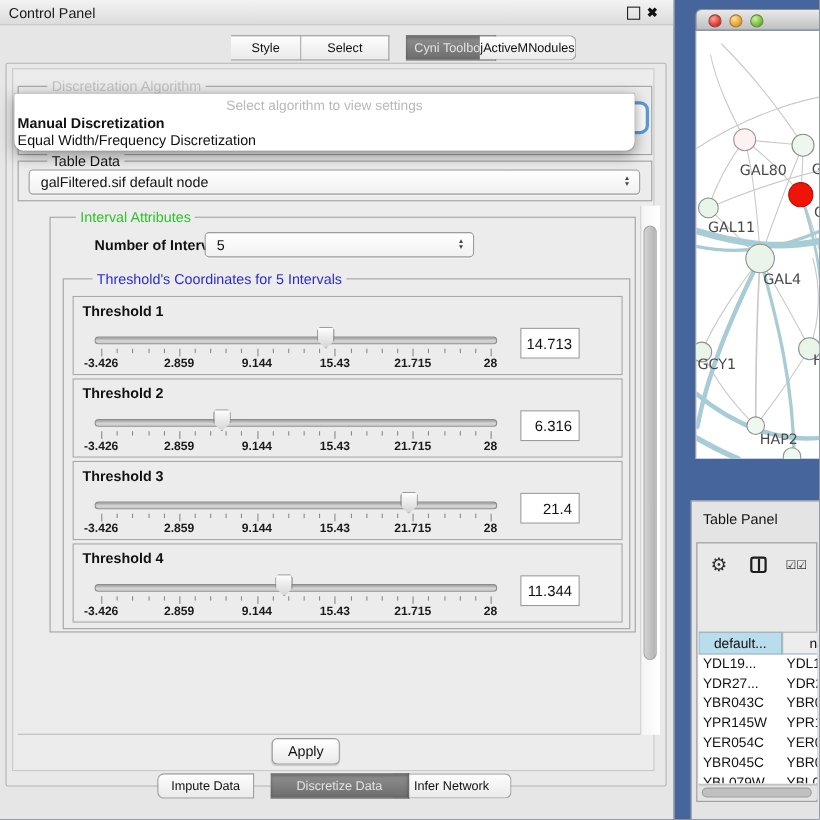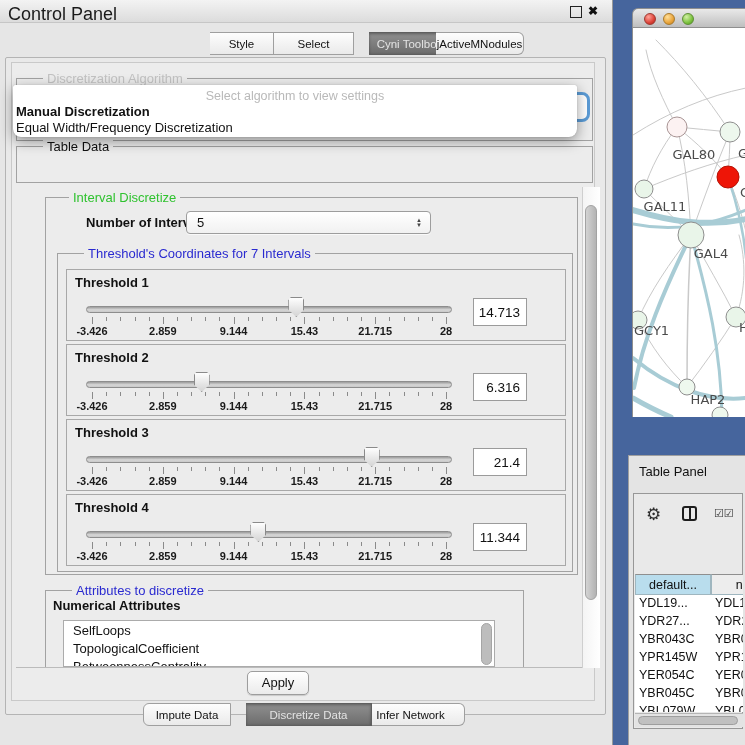--- a/index.html
+++ b/index.html
@@ -2,21 +2,21 @@
 <html><head>
 <meta charset="utf-8">
 <style>
   html,body{margin:0;padding:0;background:#888;}
   #root{position:relative;width:745px;height:745px;overflow:hidden;
         font-family:"Liberation Sans",sans-serif;background:#46659d;-webkit-font-smoothing:antialiased;}
   .abs{position:absolute;}
   
   #left-window{left:0;top:0;width:612px;height:745px;background:#e6e6e6;border-right:1px solid #9a9a9a;}
   #titlebar{left:0;top:0;width:612px;height:22px;background:linear-gradient(#f3f3f3,#dcdcdc);border-bottom:1px solid #c6c6c6;}
-  #titlebar .title{position:absolute;left:8px;top:4px;font-size:18px;color:#1a1a1a;}
+  #titlebar .title{position:absolute;left:8px;top:4px;font-size:13px;color:#1a1a1a;}
   #float-btn{left:570px;top:6px;width:10px;height:10px;border:1.5px solid #222;background:transparent;}
   #close-btn{left:586px;top:3px;width:14px;height:16px;font-size:12px;font-weight:bold;color:#111;text-align:center;line-height:16px;}
   
   .seg{position:absolute;height:23px;box-sizing:border-box;border:1px solid #9f9f9f;border-left:none;
        background:linear-gradient(#fdfdfd,#eaeaea);font-size:11.5px;color:#111;text-align:center;
        display:flex;align-items:center;justify-content:center;gap:4px;white-space:nowrap;overflow:hidden;cursor:default;}
   .seg.first{border-left:1px solid #9f9f9f;border-radius:6px 0 0 6px;}
   .seg.last{border-radius:0 6px 6px 0;}
   .seg.sel{background:linear-gradient(#8f8f8f,#6d6d6d);color:#e3e3e3;border-color:#5f5f5f;box-shadow:inset 0 1px 3px rgba(0,0,0,.35);margin-left:15px;}
   
@@ -105,34 +105,38 @@
     <div id="focus-combo" class="abs"></div>
 
     <div id="algo-popup" class="abs">
       <div class="hint">Select algorithm to view settings</div>
       <div class="popup-opt" style="top:35px;">Equal Width/Frequency Discretization</div>
       <div class="popup-opt bold" style="top:19px;">Manual Discretization</div>
     </div>
 
     <div class="group abs" style="left:16px;top:146px;width:577px;height:37px;">
       <span class="gtitle" style="color:#111;">Table Data</span>
+      <div class="combo" style="left:9px;top:7px;width:556px;height:23px;">
+        <span>galFiltered.sif default node</span>
+        <span class="arrows">▲<br>▼</span>
+      </div>
     </div>
 
     <div id="viewport" class="abs">
 
       <div class="group" style="left:29px;top:10px;width:533px;height:378px;">
-        <span class="gtitle" style="color:#2fc22f;left:3px;">Interval Discretize</span>
+        <span class="gtitle" style="color:#2fc22f;left:3px;">Interval Attributes</span>
         <span style="position:absolute;left:40px;top:17px;font-size:13px;font-weight:bold;color:#111;">Number of Intervals</span>
         <div class="combo" style="left:140px;top:13px;width:245px;height:23px;">
           <span>5</span>
           <span class="arrows">▲<br>▼</span>
         </div>
 
         <div class="group" style="left:11px;top:55px;width:516px;height:319px;">
-          <span class="gtitle" style="color:#2a2ad0;">Threshold's Coordinates for 7 Intervals</span>
+          <span class="gtitle" style="color:#2a2ad0;">Threshold's Coordinates for 5 Intervals</span>
           <div id="thresholds">
               <div class="tbox" style="top: 15px;">
                 <div class="tlabel">Threshold 1</div>
                 <div class="track"></div>
                 <div class="tick" style="left: 25px; height: 7px;"></div>
                 <div class="tick" style="left: 39.2px; height: 4px;"></div>
                 <div class="tick" style="left: 53.3px; height: 4px;"></div>
                 <div class="tick" style="left: 67.5px; height: 4px;"></div>
                 <div class="tick" style="left: 81.6px; height: 4px;"></div>
                 <div class="tick" style="left: 95.8px; height: 7px;"></div>
@@ -276,30 +280,20 @@
                 <div class="ticklabel" style="left: 237.4px;">15.43</div>
                 <div class="ticklabel" style="left: 308.2px;">21.715</div>
                 <div class="ticklabel" style="left: 379px;">28</div>
                 <div class="thumb-sl" style="left: 183.4px;"></div>
                 <div class="valbox">11.344</div>
               </div>
             </div>
         </div>
       </div>
 
-      <div class="group" style="left:29px;top:403px;width:479px;height:90px;">
-        <span class="gtitle" style="color:#2a2ad0;">Attributes to discretize</span>
-        <span style="position:absolute;left:7px;top:7px;font-size:13px;font-weight:bold;color:#111;">Numerical Attributes</span>
-        <div id="attr-list">
-          <div id="attr-scroll"></div>
-        <div class="attr-item" style="top: 2px;">SelfLoops</div>
-            <div class="attr-item" style="top: 20px;">TopologicalCoefficient</div>
-            <div class="attr-item" style="top: 38px;">BetweennessCentrality</div>
-          </div>
-      </div>
     </div>
     <div id="vscroll" class="abs">
       <div class="thumb"></div>
     </div>
 
     <div id="apply-btn" class="abs">Apply</div>
 
     <div id="tabs-bottom"></div>
       <div class="seg" style="left: 210px; top: 32px; width: 64px;">
         <span>Style</span>

